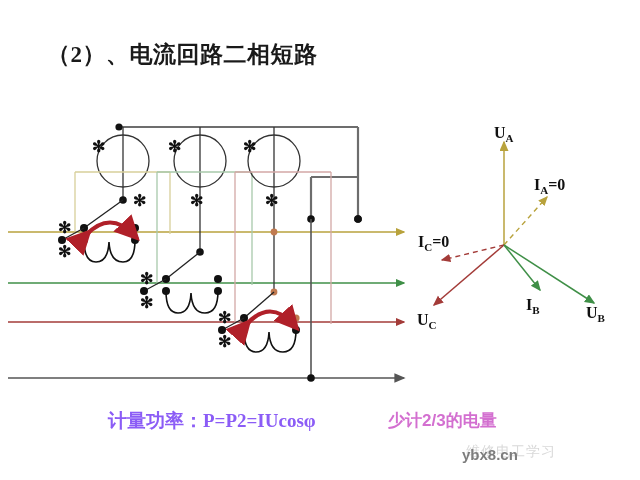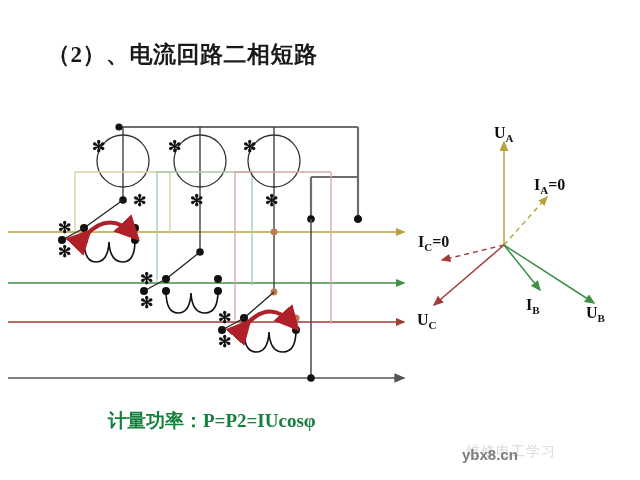--- a/index.html
+++ b/index.html
@@ -32,21 +32,21 @@
     white-space: nowrap;
     color: #1a1a1a;
   }
   .formula {
     position: absolute;
     left: 108px;
     top: 408px;
     font-size: 19px;
     font-weight: bold;
     white-space: nowrap;
-    color: #15803d;
+    color: #8b5cf6;
   }
   .note-pink {
     position: absolute;
     left: 388px;
     top: 409px;
     font-size: 17px;
     font-weight: bold;
     white-space: nowrap;
     color: #d36fd0;
     font-family: "Liberation Sans", "DejaVu Sans", sans-serif;
@@ -241,16 +241,17 @@
         <tspan>I</tspan><tspan class="ph-sub" dy="4">B</tspan>
       </text>
       <text x="586" y="318" class="ph-label">
         <tspan>U</tspan><tspan class="ph-sub" dy="4">B</tspan>
       </text>
     </g>
 
   </svg>
 
   <div class="formula">计量功率：P=P2=IUcosφ</div>
+  <div class="note-pink">少计2/3的电量</div>
   <div class="watermark-cn">维修电工学习</div>
   <div class="watermark-url">ybx8.cn</div>
 
 </div>
 
 </body></html>

